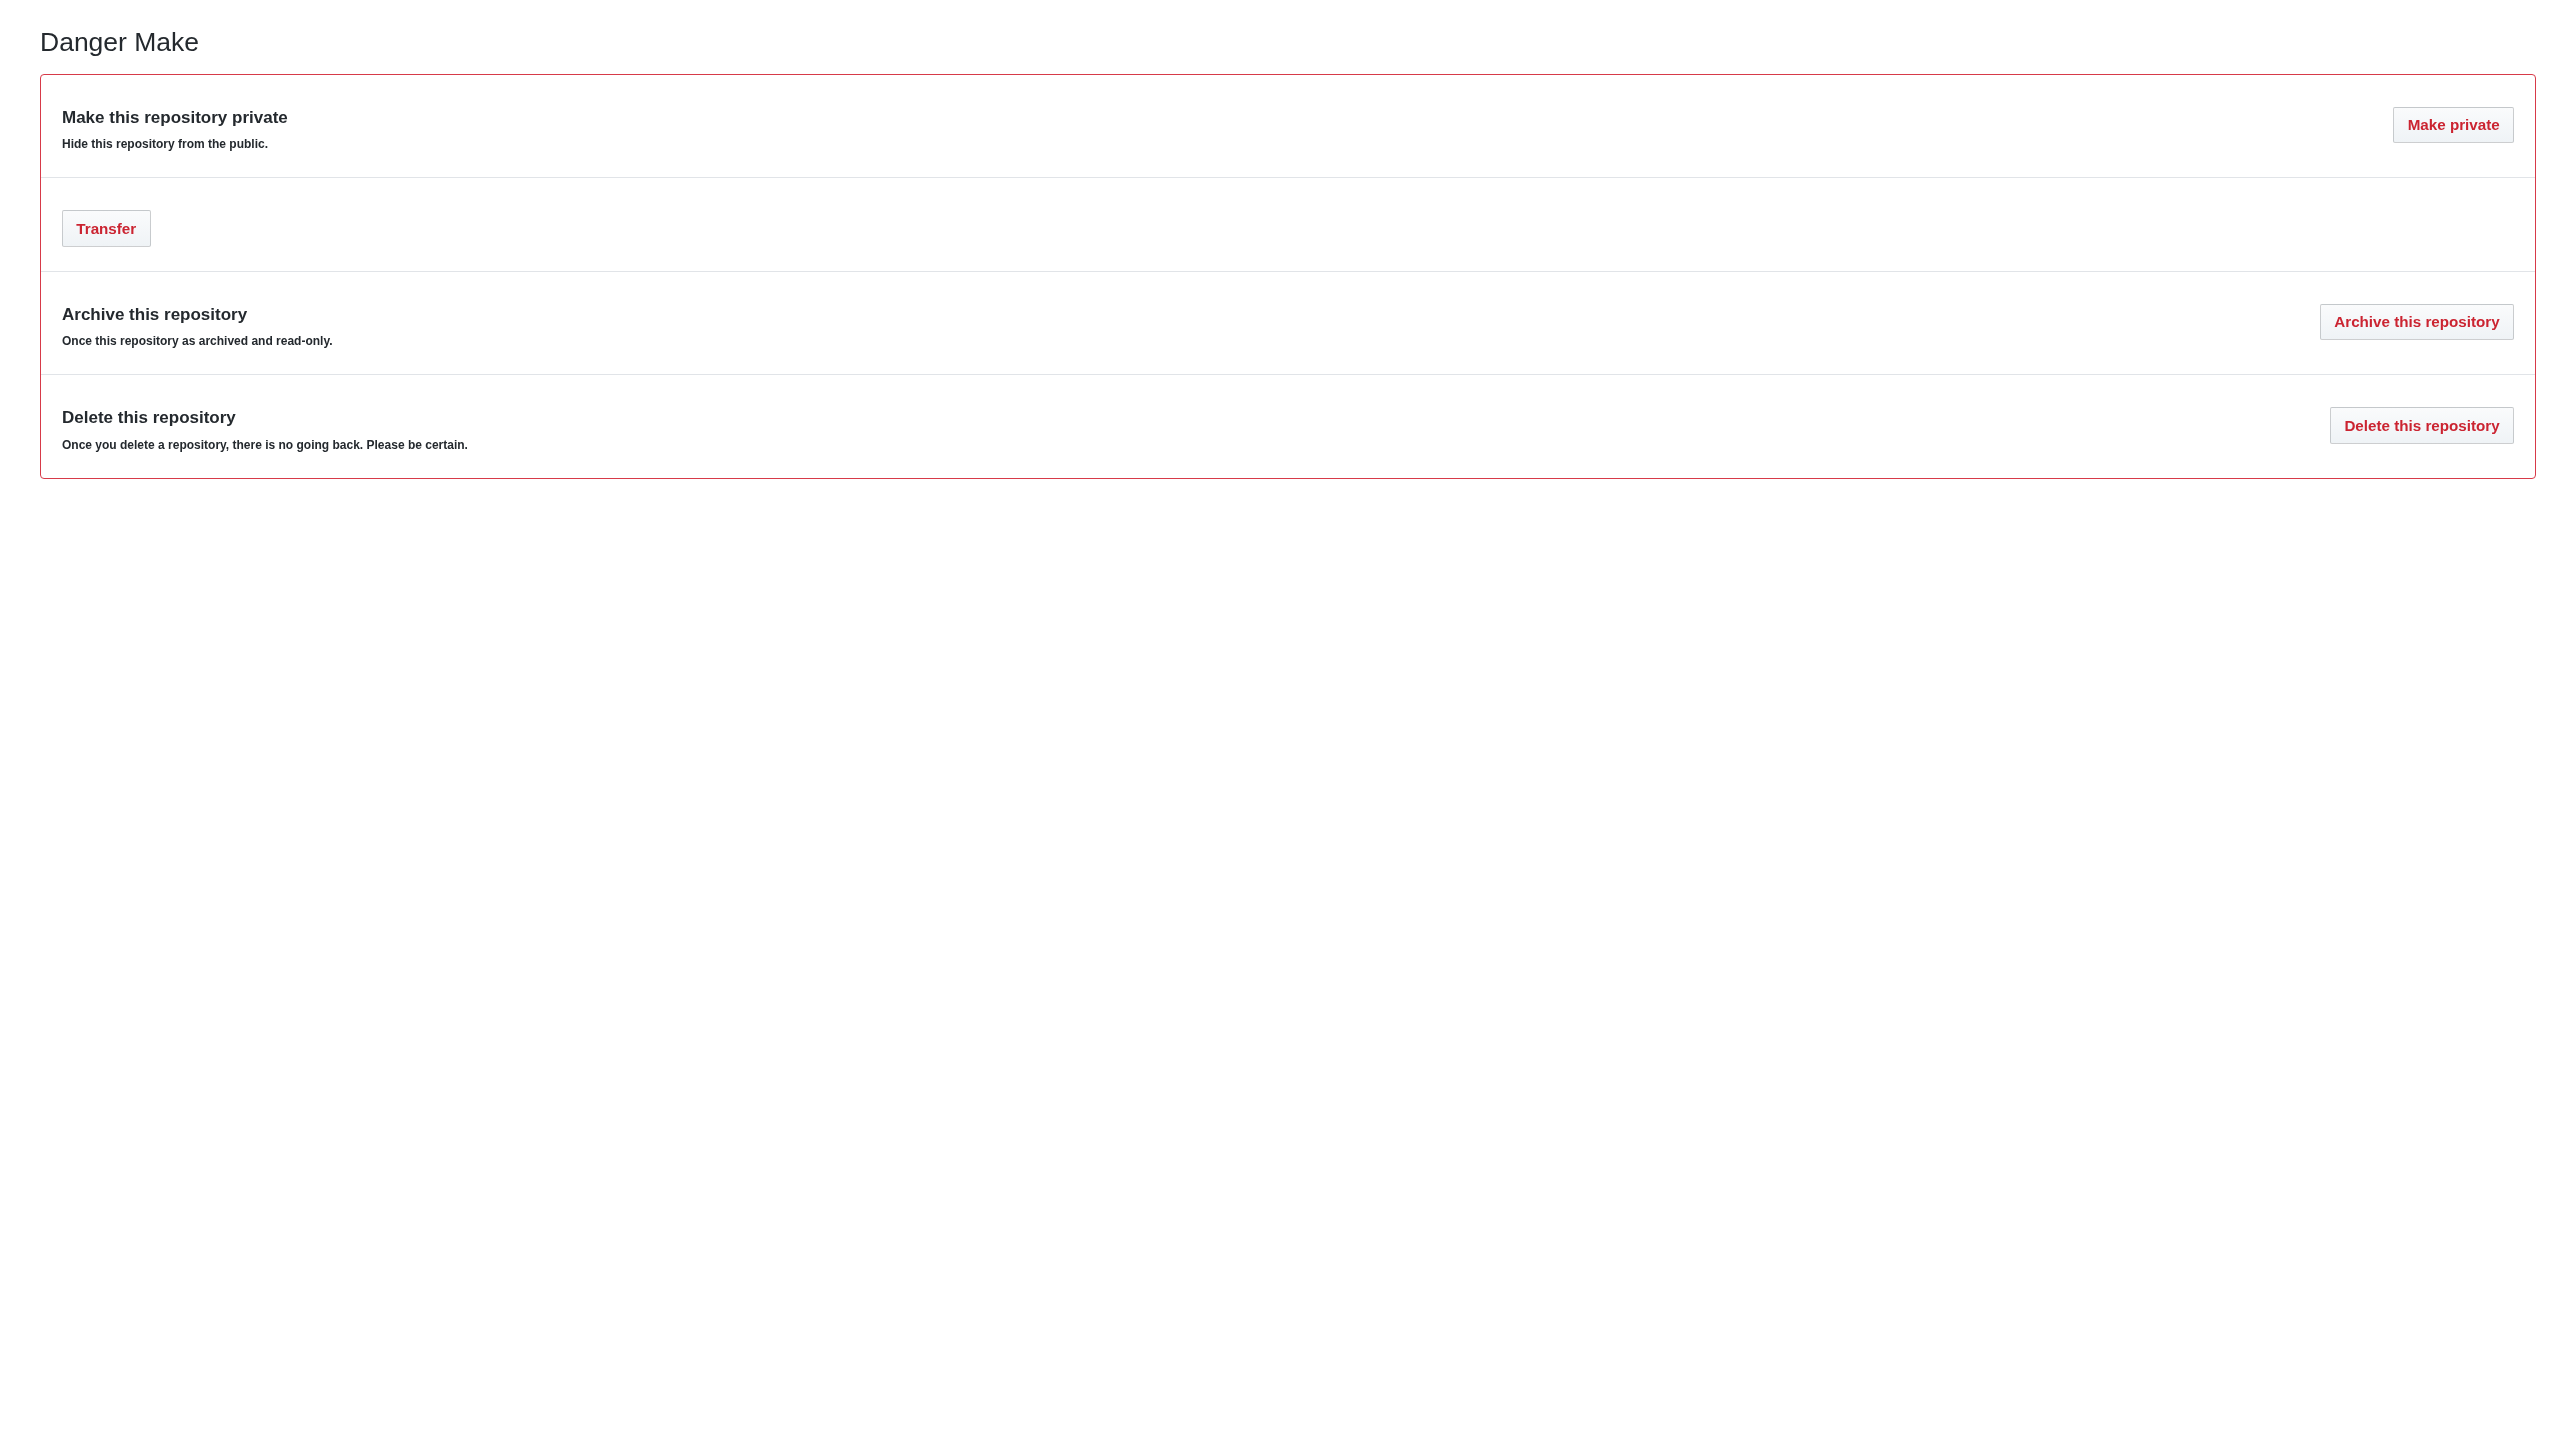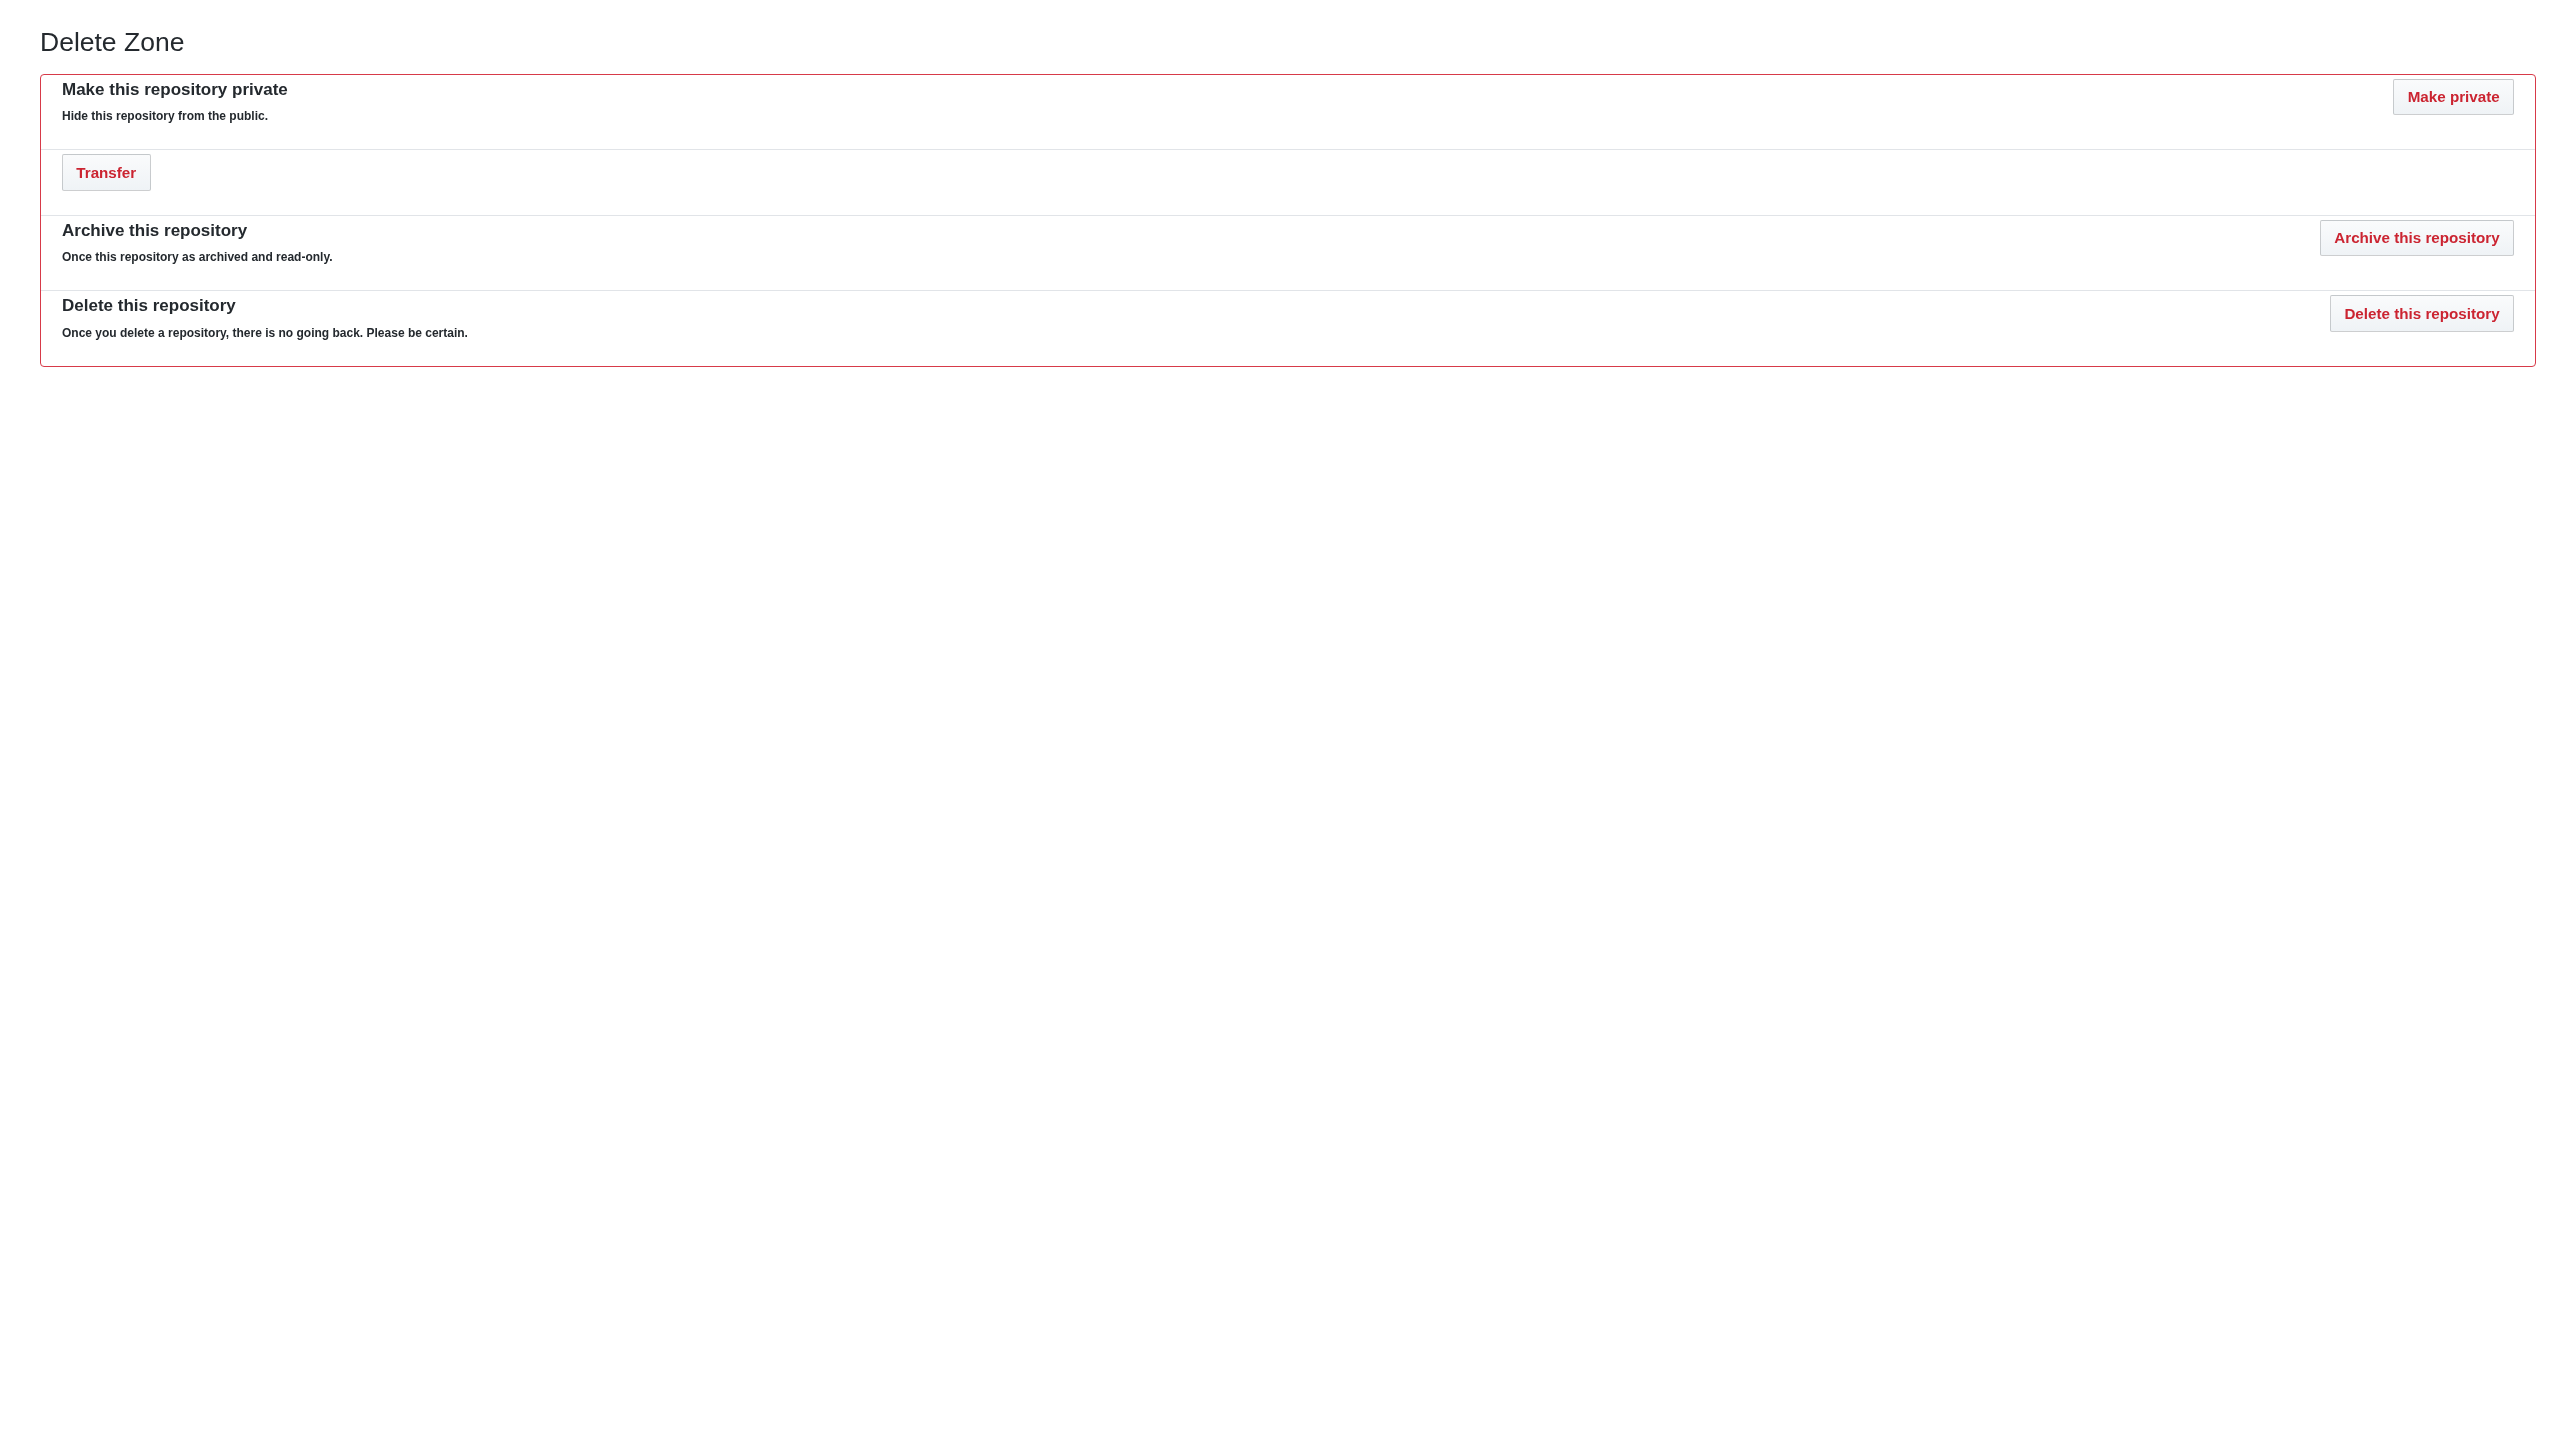--- a/index.html
+++ b/index.html
@@ -21,21 +21,21 @@
     }
     .danger-box {
       border: 0.7px solid #d73a49;
       border-radius: 4px;
       background: #ffffff;
     }
     .danger-item {
       display: flex;
       align-items: flex-start;
       justify-content: space-between;
-      padding: 4px 21px 24px 21px;
+      padding: 32px 21px 24px 21px;
       border-bottom: 0.7px solid #e1e4e8;
     }
     .danger-item:last-child {
       border-bottom: none;
     }
     .danger-text {
       flex: 1;
       padding-right: 16px;
     }
     .danger-title {
@@ -61,21 +61,21 @@
       padding: 6.6px 13.3px;
       cursor: pointer;
       white-space: nowrap;
       flex-shrink: 0;
       line-height: 1.4;
     }
   </style>
 </head>
 <body>
 
-<h2 class="section-heading">Delete Zone</h2>
+<h2 class="section-heading">Danger Make</h2>
 
 <div class="danger-box">
 
   <div class="danger-item">
     <div class="danger-text">
       <div class="danger-title">Make this repository private</div>
       <div class="danger-desc">Hide this repository from the public.</div>
     </div>
     <button class="danger-button">Make private</button>
   </div>

